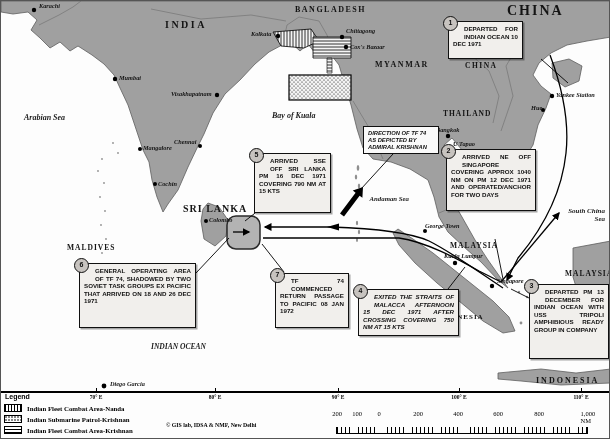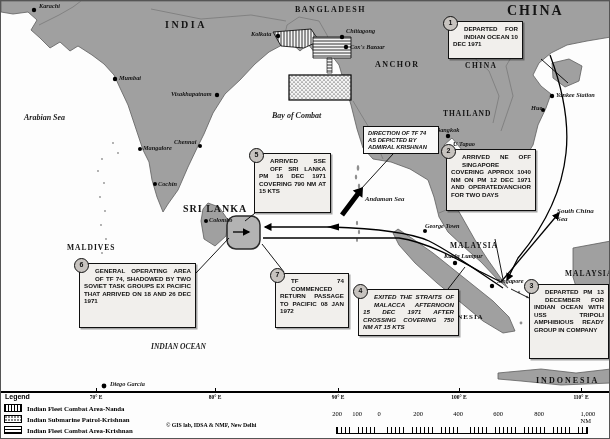--- a/index.html
+++ b/index.html
@@ -2,21 +2,21 @@
 <html><head>
 <meta charset="utf-8">
 <style>
   html,body{margin:0;padding:0;background:#e8e8e8;}
   .stage{position:relative;width:610px;height:439px;background:#fdfdfd;overflow:hidden;
          font-family:"Liberation Serif",serif;border:1px solid #555;box-sizing:border-box;}
   .map-svg{position:absolute;left:0;top:0;}
   .lbl{position:absolute;white-space:nowrap;color:#141414;}
   .country{font-weight:bold;letter-spacing:1.5px;font-size:8px;}
   .water{font-style:italic;font-weight:600;font-size:8px;color:#222;}
-  .wrapc{white-space:normal;text-align:left;line-height:1.1;}
+  .wrapc{white-space:normal;text-align:right;line-height:1.1;}
   .city{font-style:italic;font-weight:600;font-size:6.3px;}
   .notebox{position:absolute;background:#f1efec;border:1.6px solid #101010;
            box-shadow:1.5px 1.5px 0 rgba(0,0,0,.35);
            font-family:"Liberation Sans",sans-serif;font-weight:bold;font-size:6.2px;
            line-height:1.22;color:#111;padding:3px 4px;text-align:justify;box-sizing:border-box;}
   .notebox .num{position:absolute;left:-6px;top:-6px;width:13px;height:13px;border-radius:50%;
            background:#c7c3bf;border:1.5px solid #101010;display:flex;align-items:center;
            justify-content:center;font-size:7px;font-style:normal;}
   .numspacer{float:left;width:11px;height:9px;}
   .italic{font-style:italic;}
@@ -177,32 +177,32 @@
         <circle cx="424" cy="230" r="2"></circle>
         <circle cx="454" cy="262" r="2.2"></circle>
       <circle cx="491" cy="285" r="2.2"></circle>
         <circle cx="103" cy="385" r="2.4"></circle>
     </g>
   </svg>
 
   <div class="lbl country" style="left:164px;top:18px;font-size:10px;letter-spacing:2.5px">INDIA</div>
   <div class="lbl country" style="left:294px;top:4px">BANGLADESH</div>
   <div class="lbl country" style="left:506px;top:2px;font-size:14px;letter-spacing:2px">CHINA</div>
-  <div class="lbl country" style="left:374px;top:59px">ANCHOR</div>
+  <div class="lbl country" style="left:374px;top:59px">MYANMAR</div>
   <div class="lbl country" style="left:464px;top:60px;font-size:7.5px">CHINA</div>
   <div class="lbl country" style="left:442px;top:108px;font-size:7.5px;letter-spacing:1px">THAILAND</div>
   <div class="lbl country" style="left:449px;top:240px;font-size:7.5px;letter-spacing:1px">MALAYSIA</div>
   <div class="lbl country" style="left:564px;top:268px;font-size:7.5px;letter-spacing:1px">MALAYSIA</div>
   <div class="lbl country" style="left:182px;top:202px;font-size:10px;letter-spacing:1px">SRI LANKA</div>
   <div class="lbl country" style="left:66px;top:242px;font-size:7.5px;letter-spacing:1px">MALDIVES</div>
   <div class="lbl country" style="left:434px;top:312px;font-size:7px;letter-spacing:1px">INDONESIA</div>
   <div class="lbl country" style="left:535px;top:375px;font-size:8px;letter-spacing:2px">INDONESIA</div>
 
   <div class="lbl water" style="left:23px;top:112px">Arabian Sea</div>
-  <div class="lbl water" style="left:271px;top:110px">Bay of Combat</div>
+  <div class="lbl water" style="left:271px;top:110px">Bay of Kuala</div>
   <div class="lbl water wrapc" style="left:364px;top:194px;width:44px;font-size:6.8px">Andaman Sea</div>
   <div class="lbl water wrapc" style="left:556px;top:207px;width:48px;font-size:7px">South China Sea</div>
   <div class="lbl water" style="left:150px;top:341px;font-size:7.5px;font-weight:bold">INDIAN OCEAN</div>
 
   <div class="lbl city" style="left:38px;top:1px">Karachi</div>
   <div class="lbl city" style="left:118px;top:73px">Mumbai</div>
   <div class="lbl city" style="left:170px;top:89px">Visakhapatnam</div>
   <div class="lbl city" style="left:250px;top:29px">Kolkata</div>
   <div class="lbl city" style="left:345px;top:26px">Chittagong</div>
   <div class="lbl city" style="left:349px;top:42px">Cox's Bazaar</div>

